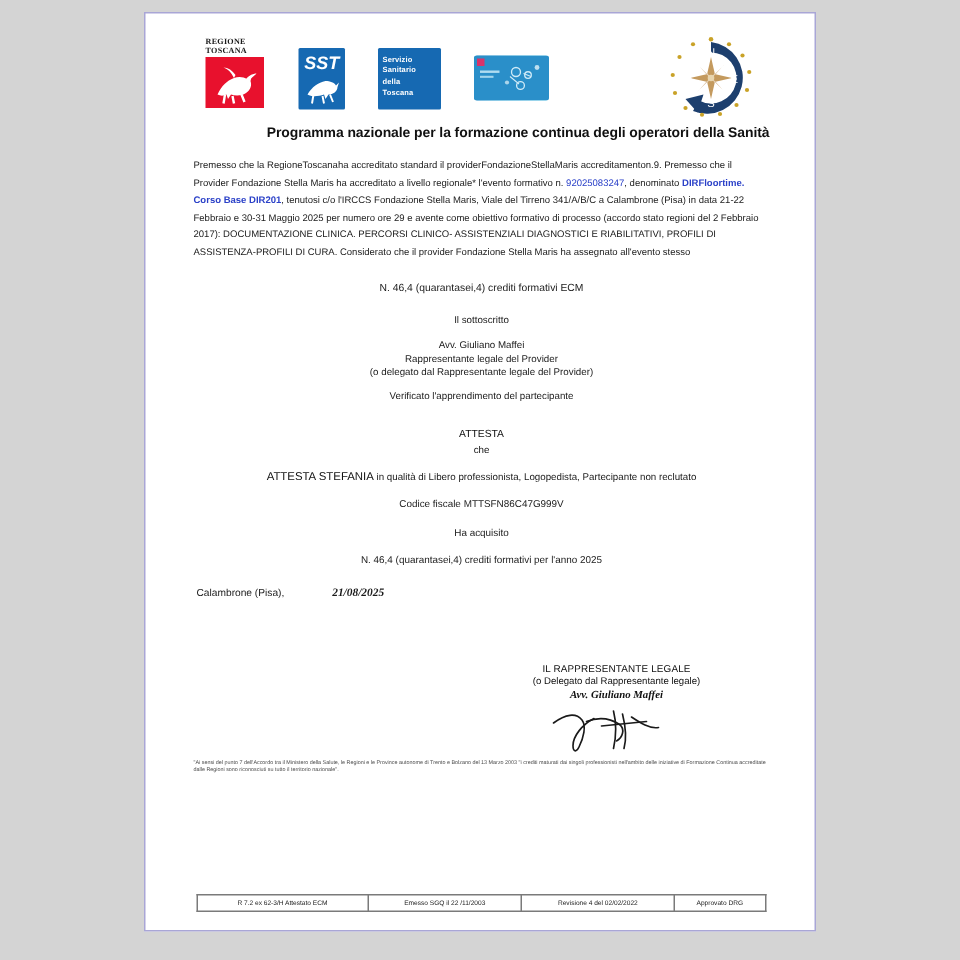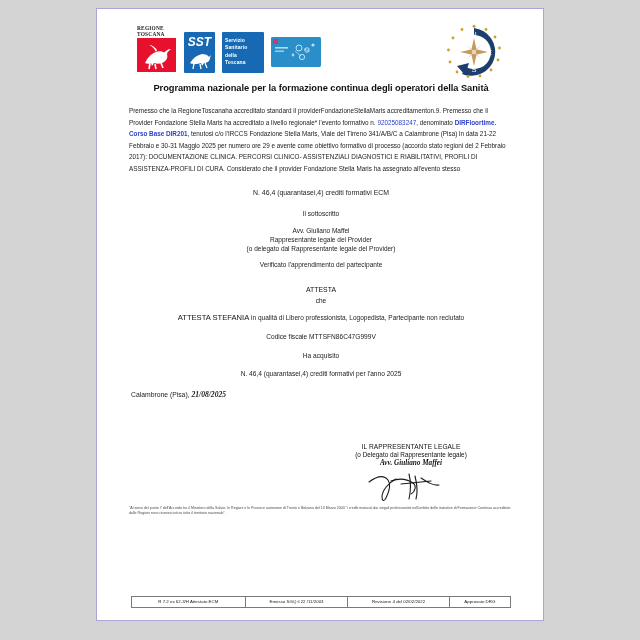--- a/index.html
+++ b/index.html
@@ -24,21 +24,21 @@
     height:595px;
   }
 
   
   .header{
     position:relative;
     height:62px;
   }
   .logos{
     position:absolute;left:8px;top:6px;
-    display:flex;align-items:flex-start;gap:7px;
+    display:flex;align-items:flex-start;gap:22px;
   }
   .logo-regione{width:40px;}
   .rt-text{
     font-family:"Liberation Serif", serif;
     font-weight:bold;font-size:5.4px;line-height:6px;
     color:#1a1a1a;letter-spacing:.2px;
   }
   .rt-flag{
     width:39px;height:34px;background:#e8112d;
     margin-top:1px;position:relative;overflow:hidden;
@@ -59,21 +59,21 @@
     width:50px;height:30px;margin-top:12px;
     border-radius:2px;overflow:hidden;position:relative;
     background:linear-gradient(110deg,#1a7fc1 0%,#37a8d8 45%,#63c5e6 100%);
   }
   .compass{
     position:absolute;right:10px;top:4px;
     width:58px;height:58px;
   }
 
   .title{
-    text-align:center;
+    text-align:right;
     font-size:9.3px;
     font-weight:bold;
     color:#111;
     margin-top:2px;
     letter-spacing:-.05px;
   }
 
   
   .body-par{
     margin-top:12px;
@@ -128,21 +128,21 @@
     text-align:center;margin-top:11px;
     font-size:6.6px;color:#1b1b1b;
   }
   .place-date{
     margin-top:13px;
     font-size:6.8px;color:#1b1b1b;
     padding-left:2px;
   }
   .date-em{
     font-family:"Liberation Serif", serif;
-    font-weight:bold;font-style:italic;font-size:7.6px;
+    font-weight:bold;font-style:italic;font-size:7.6px;margin-left:30px;
   }
 
   
   .sig-block{
     position:absolute;right:4px;top:424px;
     width:196px;text-align:center;
   }
   .sig-l1{font-size:6.6px;color:#111;letter-spacing:.1px;}
   .sig-l2{font-size:6.4px;color:#111;margin-top:1px;}
   .sig-l3{

